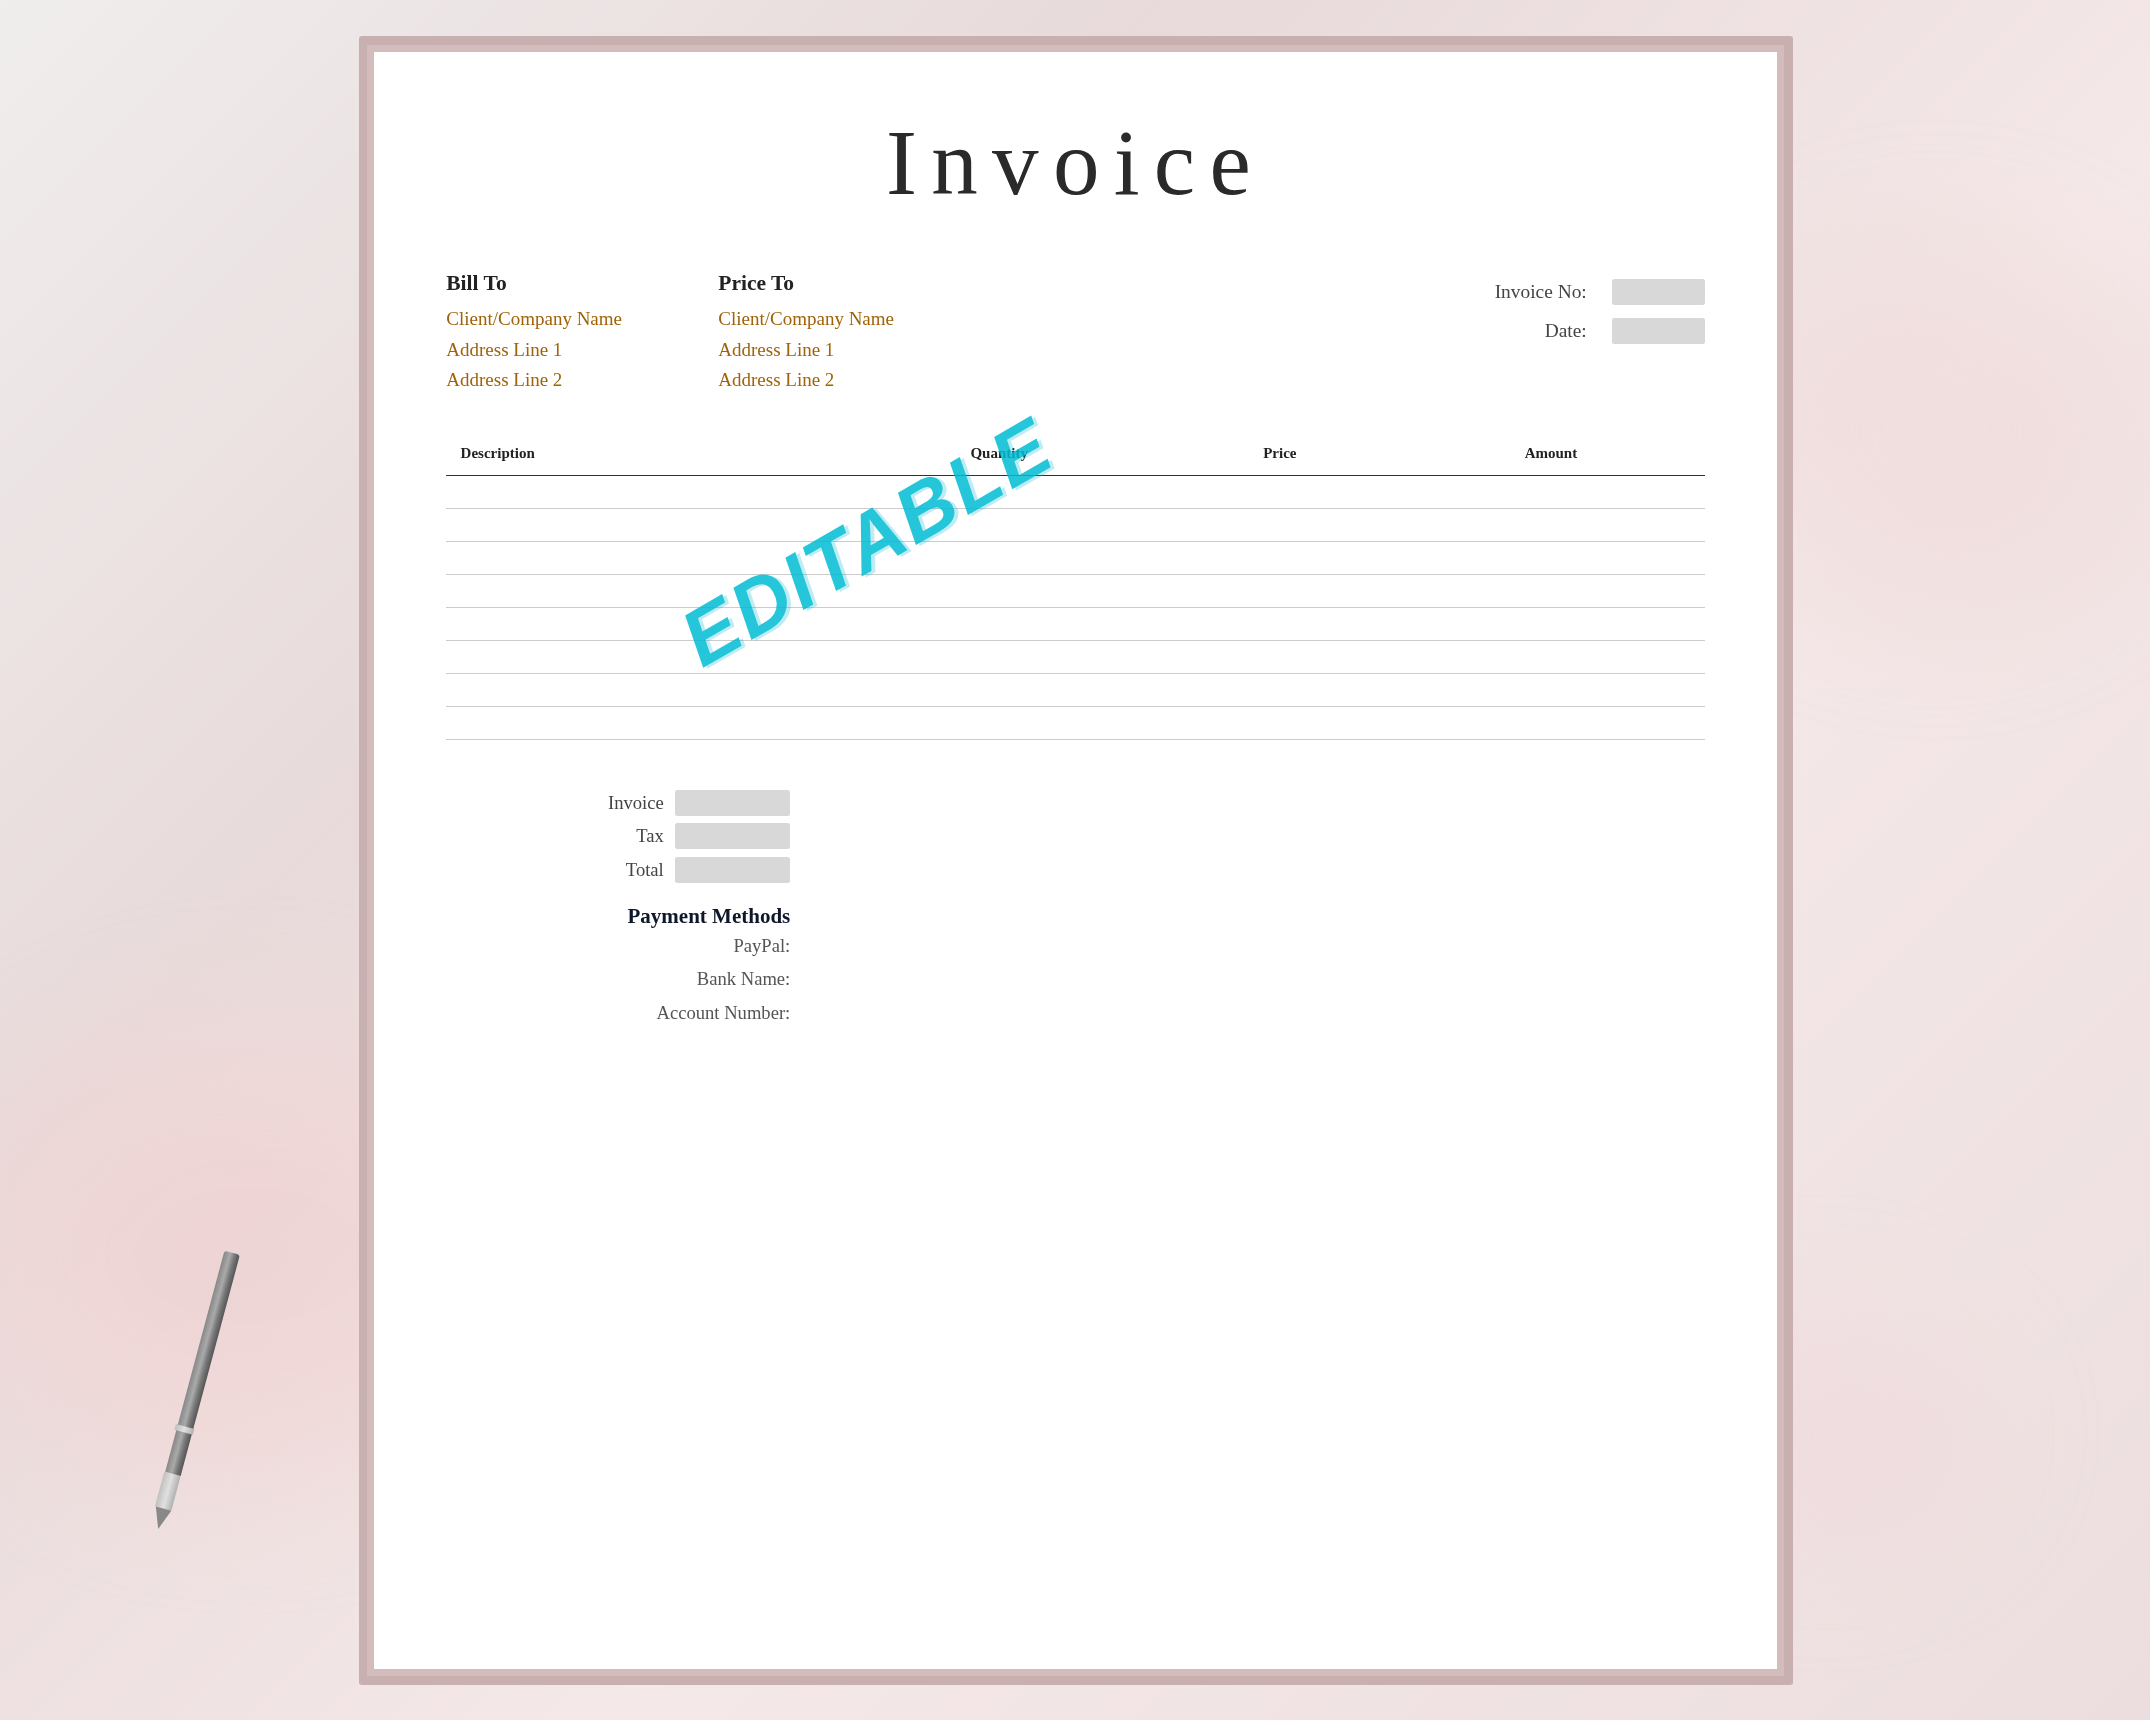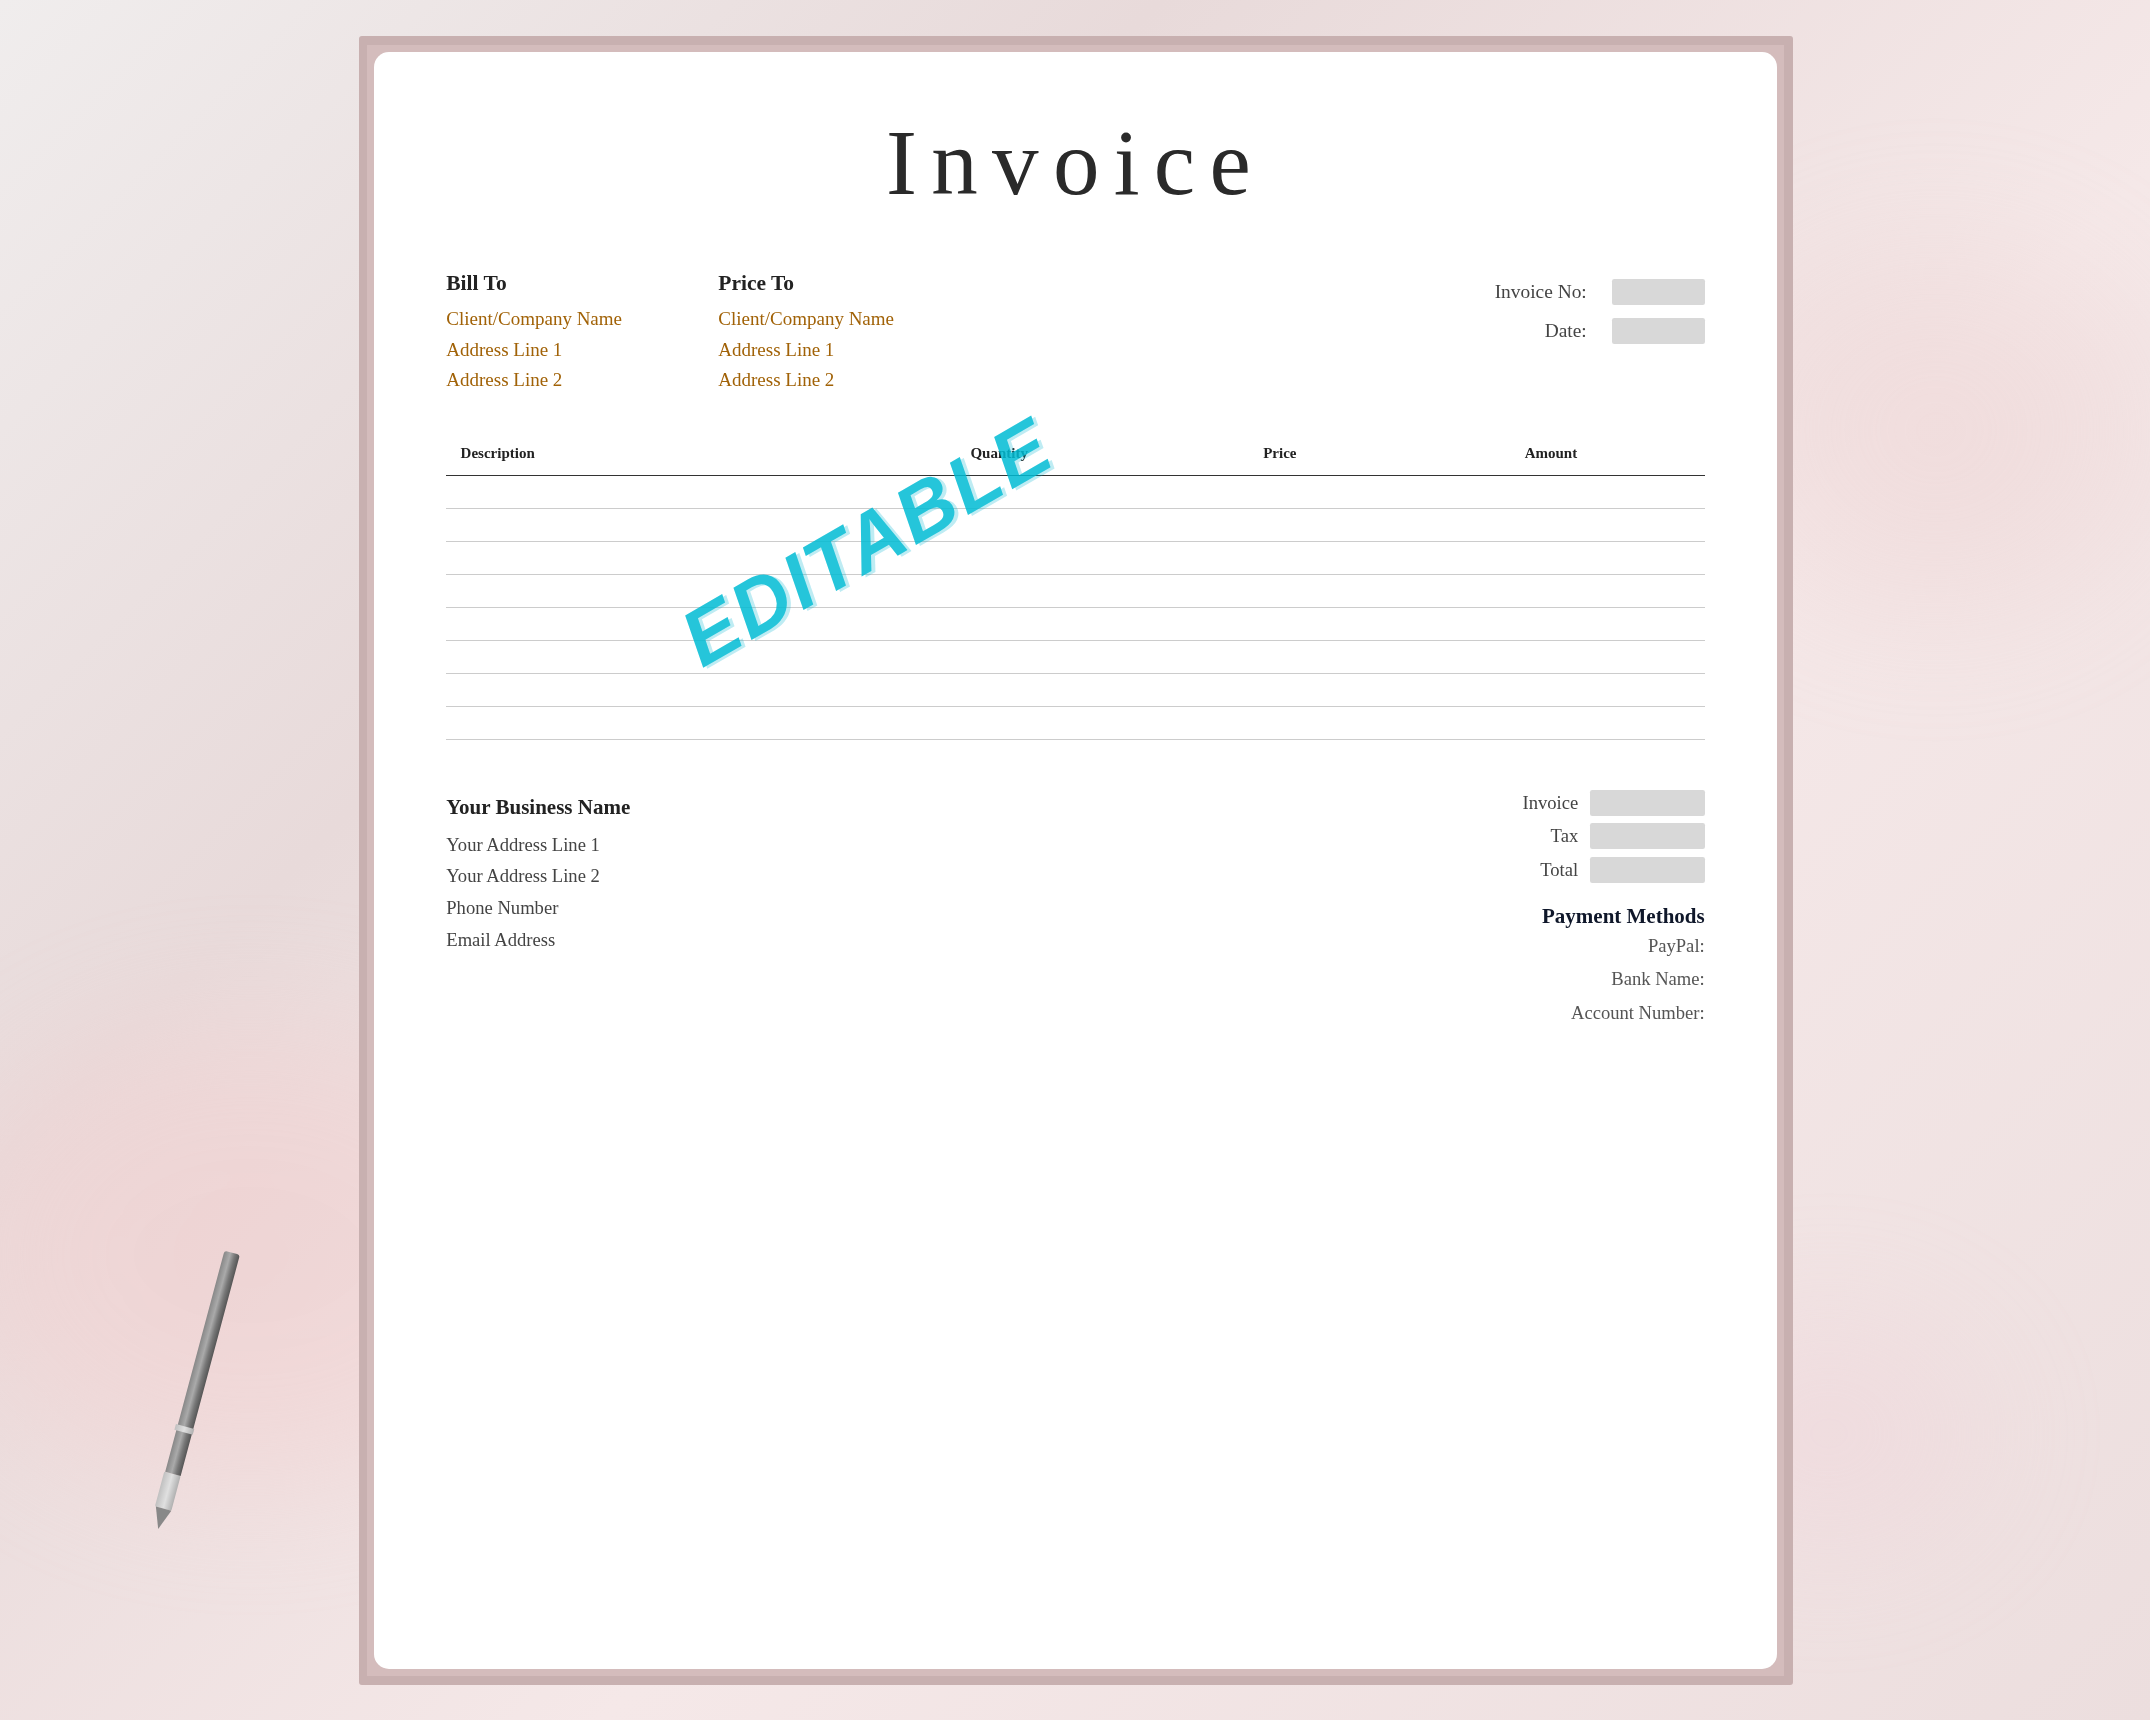--- a/index.html
+++ b/index.html
@@ -104,21 +104,20 @@
     
     .invoice-doc {
       width: 100%;
       height: 100%;
       background: #ffffff;
       padding: 57px 72px;
       display: flex;
       flex-direction: column;
       position: relative;
       overflow: hidden;
-      border-radius: 15px;
     }
 
     
     .invoice-title {
       text-align: center;
       font-size: 93px;
       font-weight: 200;
       letter-spacing: 14.3px;
       color: #2a2a2a;
       font-family: Georgia, serif;
@@ -443,27 +442,20 @@
               <td></td>
               <td></td>
             </tr>
         </tbody>
       </table>
 
       <div class="editable-watermark">EDITABLE</div>
 
       <div class="footer-section">
 
-        <div class="business-info">
-          <div class="biz-name">Your Business Name</div>
-          <div>Your Address Line 1</div>
-          <div>Your Address Line 2</div>
-          <div>Phone Number</div>
-          <div>Email Address</div>
-        </div>
 
         <div class="totals-payment">
           <div class="totals-block">
             <div class="totals-row">
               <span class="totals-label">Invoice</span>
               <span class="totals-box"></span>
             </div>
             <div class="totals-row">
               <span class="totals-label">Tax</span>
               <span class="totals-box"></span>

